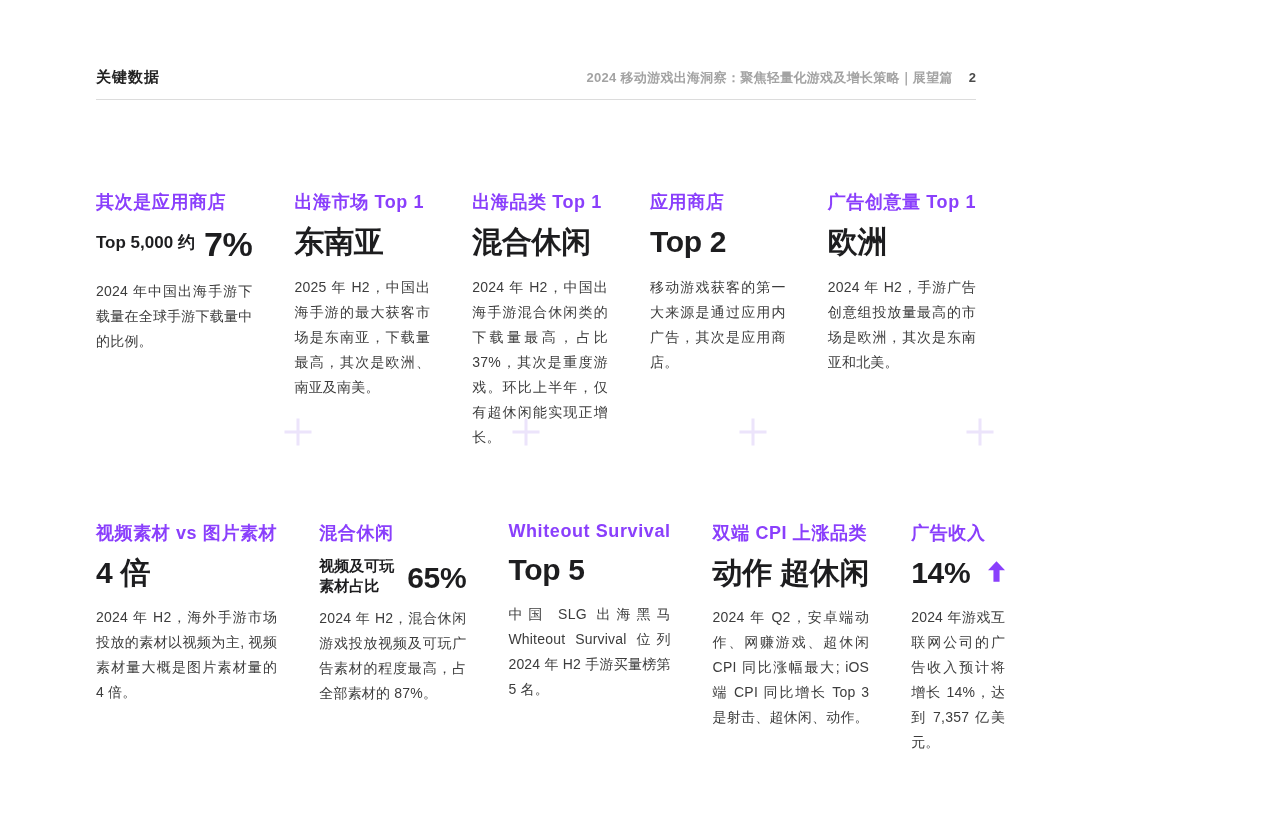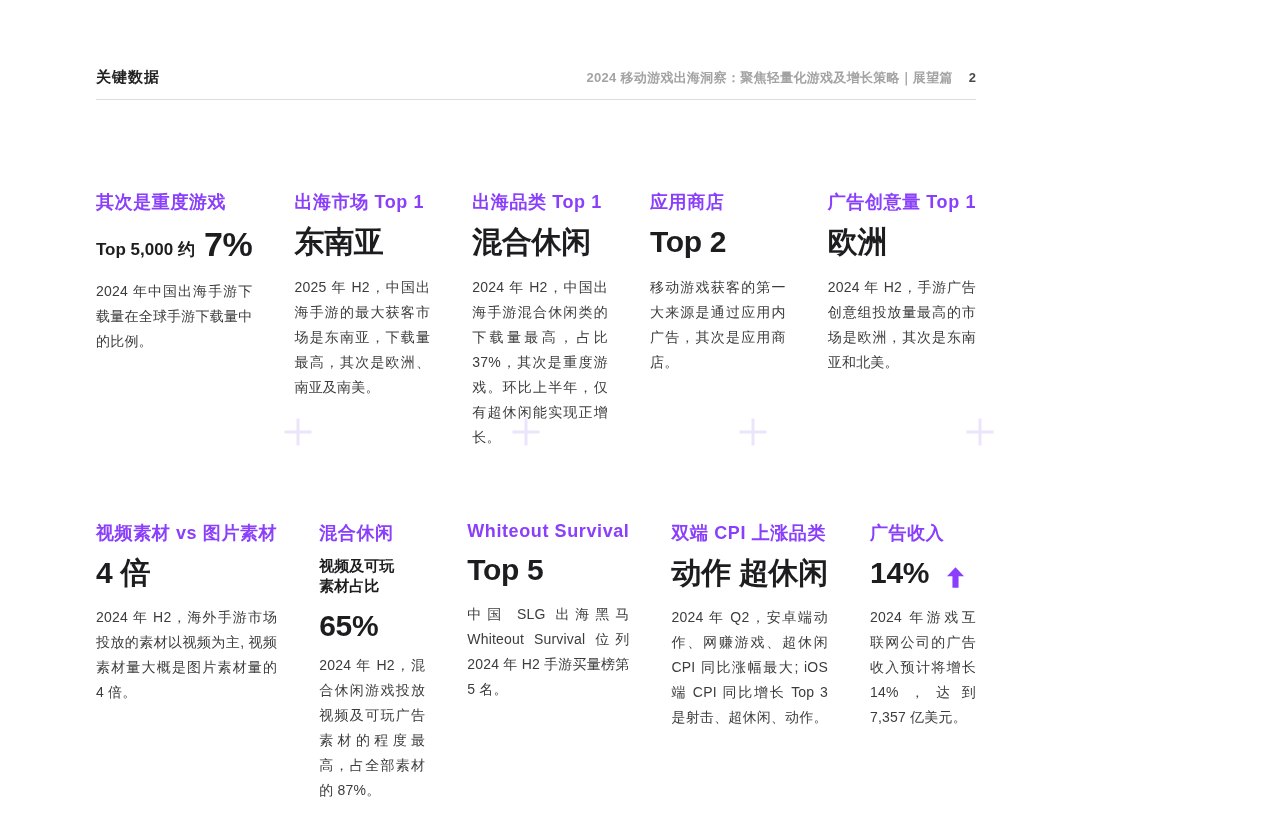--- a/index.html
+++ b/index.html
@@ -61,22 +61,22 @@
     font-weight: 700;
     margin-bottom: 15px;
   }
   .value-big {
     font-size: 30px;
     line-height: 1.15;
     letter-spacing: -0.3px;
     white-space: nowrap;
   }
   .value-xl { font-size: 34px; }
-  .value-row { display: flex; align-items: flex-end; gap: 9px; }
-  .value-row-center { display: flex; align-items: flex-start; gap: 13px; margin-bottom: 10px; flex-direction: column; }
+  .value-row { display: flex; align-items: center; gap: 9px; }
+  .value-row-center { display: flex; align-items: flex-end; gap: 13px; margin-bottom: 10px; }
   .value-small {
     font-size: 17px;
     font-weight: 700;
     line-height: 1.25;
     padding-bottom: 4px;
     white-space: nowrap;
   }
   .prefix-lines { display: flex; flex-direction: column; }
   .prefix-lines span {
     display: block;
@@ -126,21 +126,21 @@
       <span class="doc-title">2024 移动游戏出海洞察：聚焦轻量化游戏及增长策略｜展望篇</span>
       <span class="page-number">2</span>
     </div>
   </div>
 
   <div class="main">
 
     <div class="cards-row row-1">
 
       <div class="card">
-        <div class="card-label">其次是重度游戏</div>
+        <div class="card-label">其次是应用商店</div>
         <div class="card-value value-row">
           <span class="value-small">Top 5,000 约</span>
           <span class="value-big value-xl">7%</span>
         </div>
         <p class="card-desc">2024 年中国出海手游下载量在全球手游下载量中的比例。</p>
       </div>
 
       <div class="card">
         <div class="card-label">出海市场 Top 1</div>
         <div class="card-value value-big">东南亚</div>

